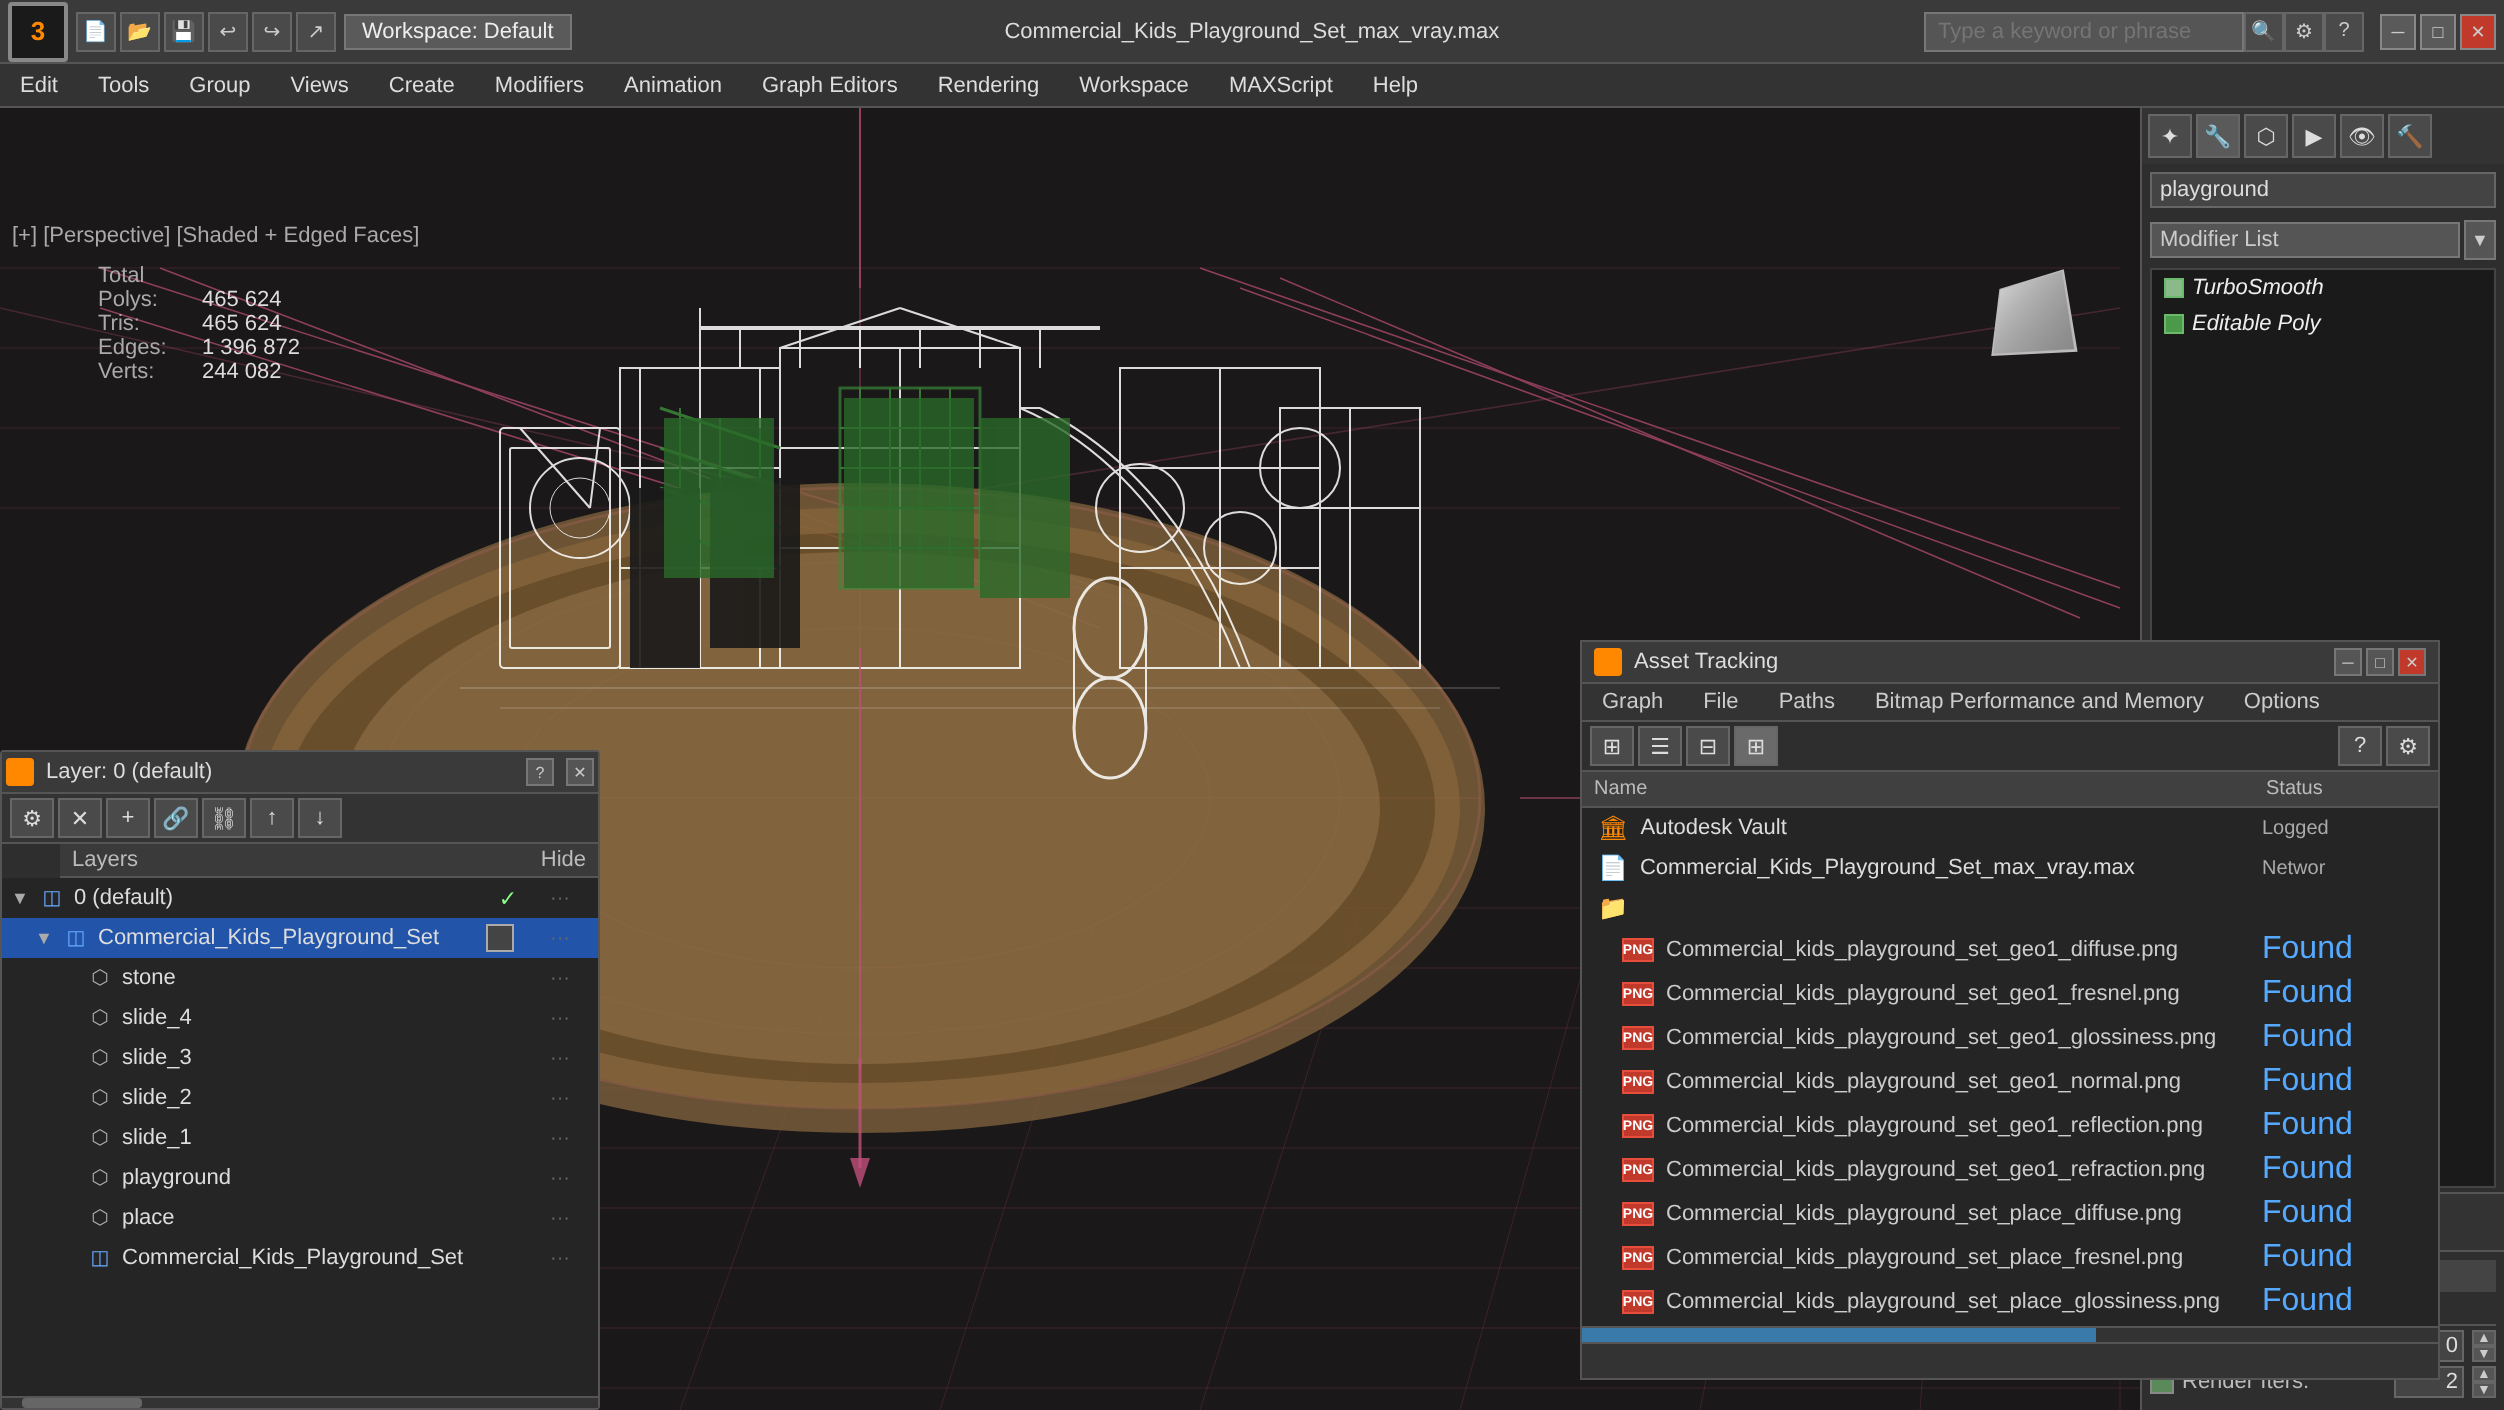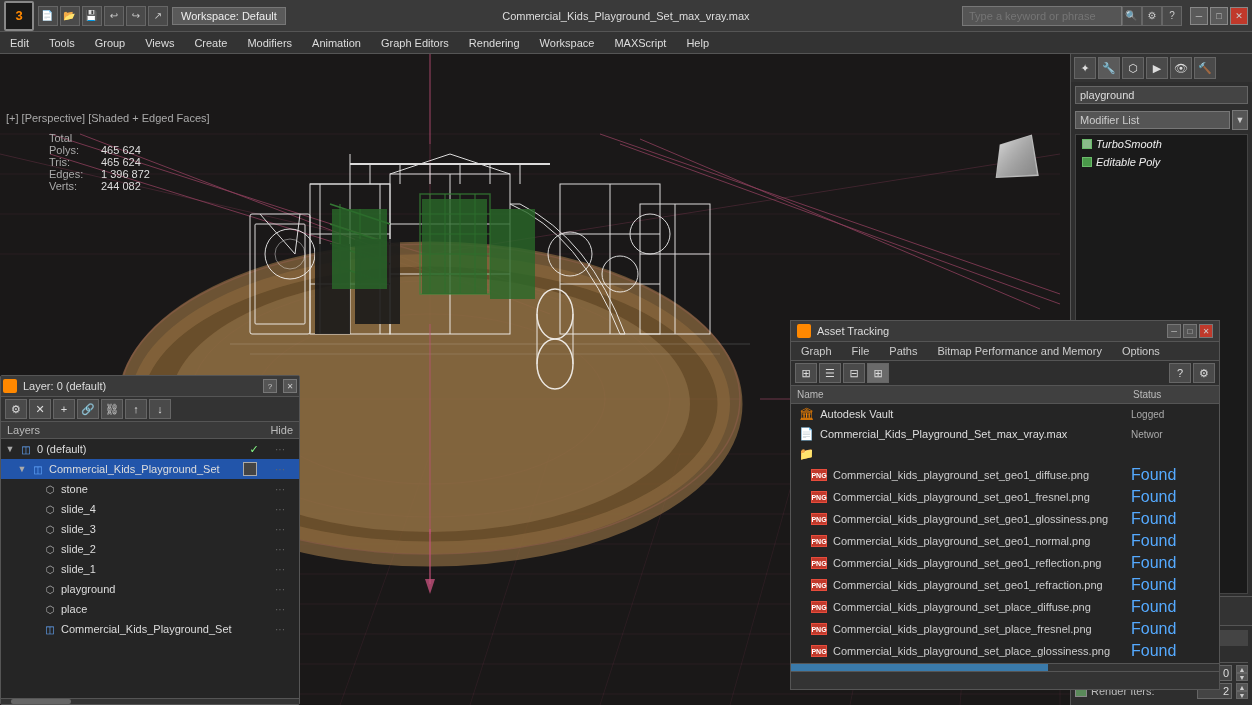--- a/index.html
+++ b/index.html
@@ -386,20 +386,21 @@
       cursor: pointer;
       color: #ddd;
     }
     .layers-header-row {
       display: flex;
       background: #3a3a3a;
       padding: 2px 6px;
       font-size: 11px;
       color: #bbb;
       border-bottom: 1px solid #555;
+      margin-left: 29px;
     }
     .layers-col-name { flex: 1; }
     .layers-col-hide { width: 30px; text-align: right; }
     .layers-list {
       flex: 1;
       overflow: auto;
       background: #252525;
     }
     .layer-item {
       display: flex;

